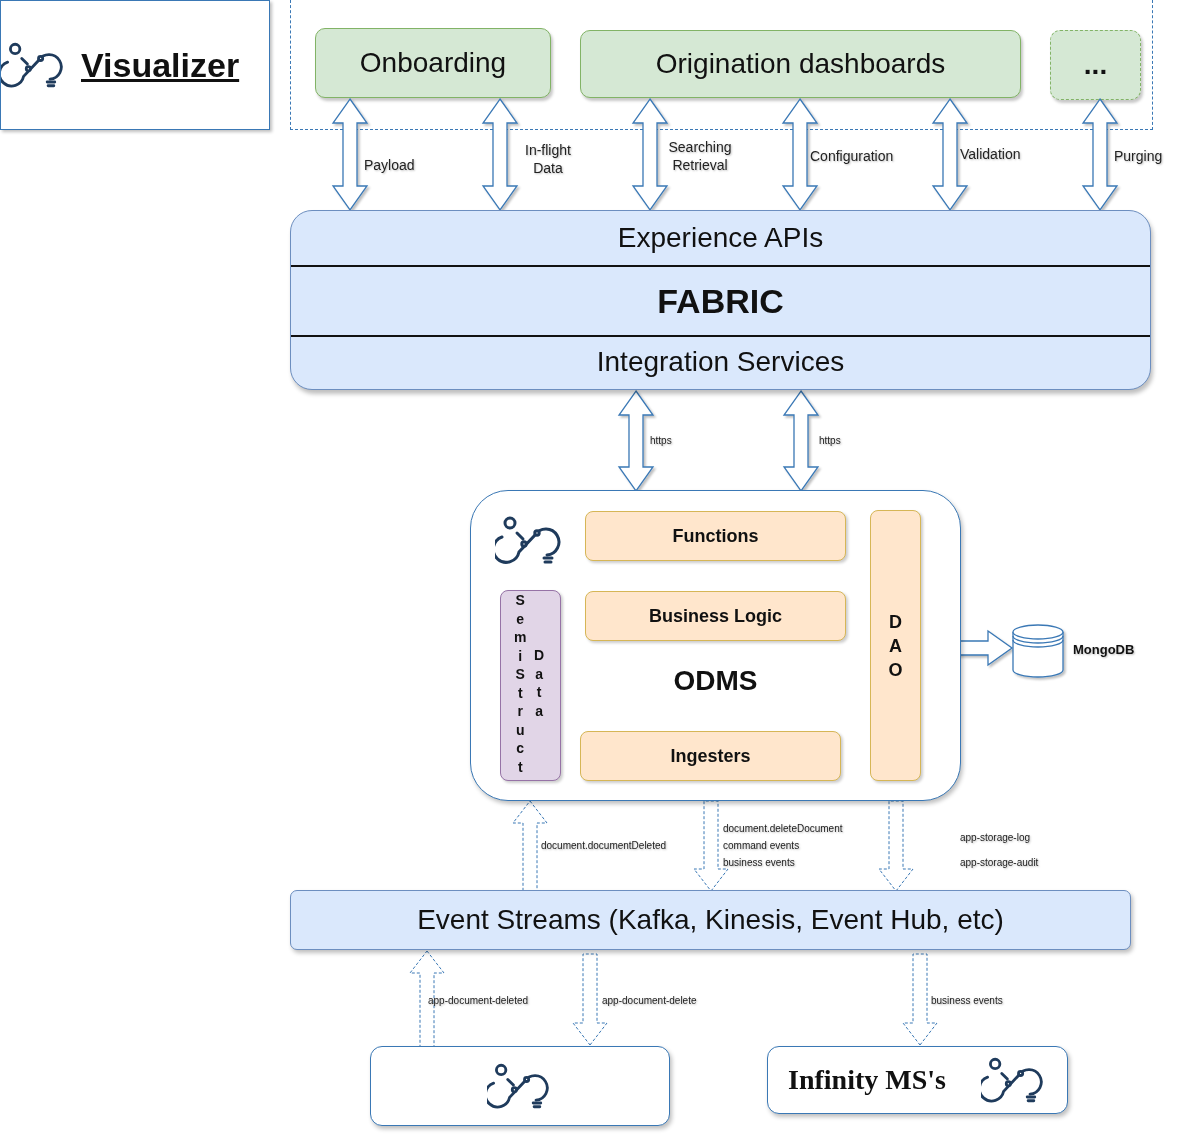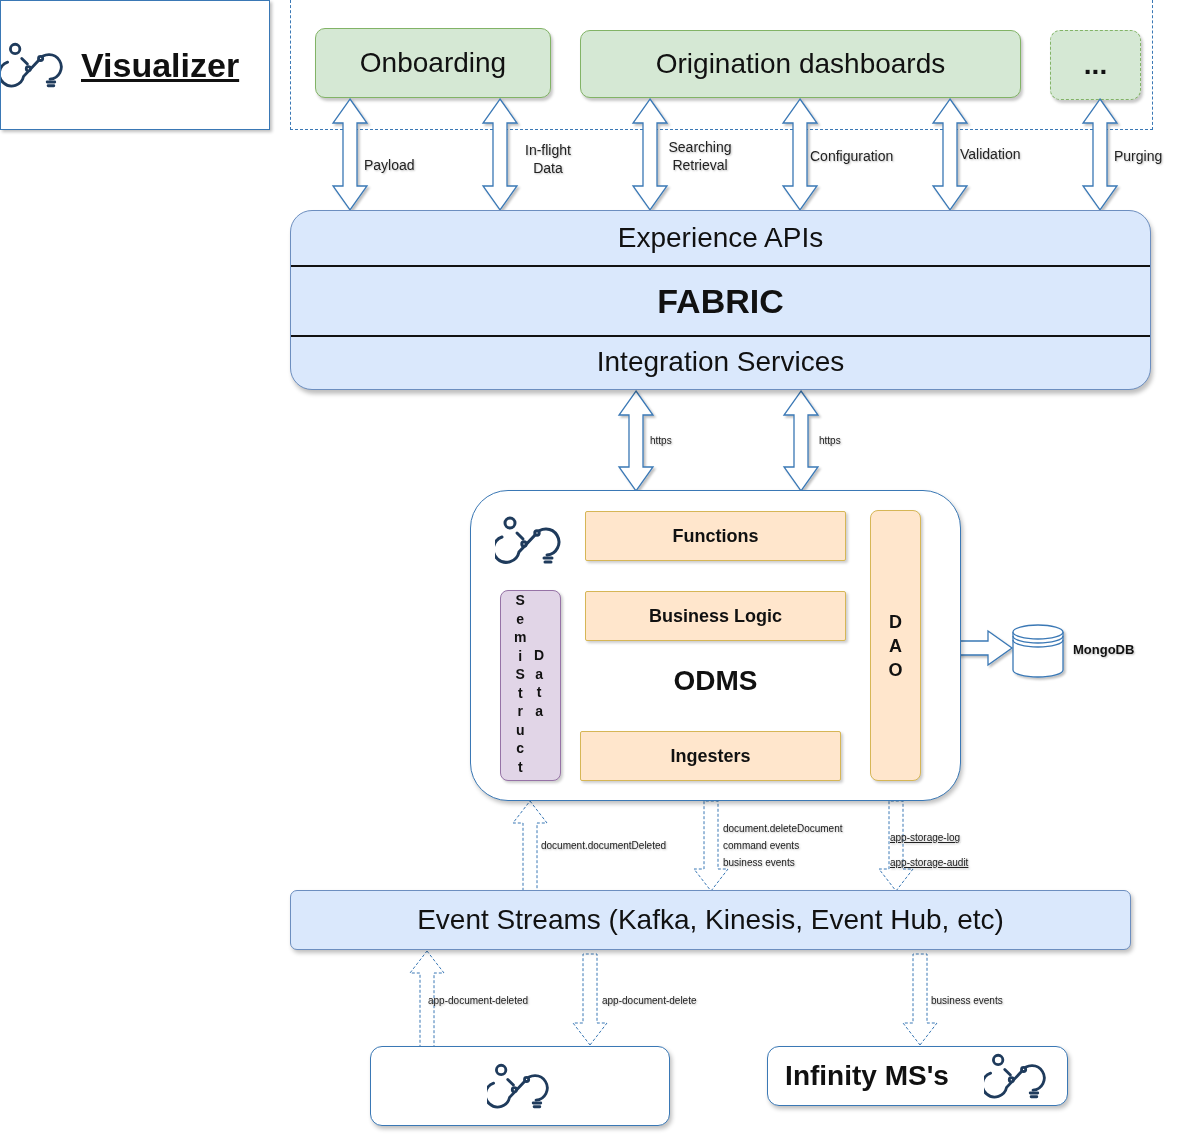--- a/index.html
+++ b/index.html
@@ -10,21 +10,21 @@
   .logo-title { font-weight:bold; font-size:34px; color:#111; }
   .consumers { left:290px; top:0; width:863px; height:130px; border:1.2px dashed #3a78b5; border-top:none; box-sizing:border-box; }
   .green { background:#d5e8d4; border:1.2px solid #82b366; border-radius:10px; box-shadow:2px 3px 3px rgba(0,0,0,0.22); display:flex; align-items:center; justify-content:center; font-size:28px; box-sizing:border-box; }
   .green.dashed { border-style:dashed; }
   .lbl { font-size:14px; color:#222; text-shadow:1px 1px 2px rgba(0,0,0,0.25); text-align:center; line-height:18px; }
   .lbl-small { font-size:10px; color:#222; text-shadow:1px 1px 2px rgba(0,0,0,0.25); line-height:17px; }
   .fabric { left:290px; top:210px; width:861px; height:180px; background:#dae8fc; border:1.5px solid #6c8ebf; border-radius:22px; box-shadow:2px 4px 4px rgba(0,0,0,0.25); box-sizing:border-box; overflow:hidden; }
   .fabric-row { position:absolute; left:0; width:100%; display:flex; align-items:center; justify-content:center;text-align:right; }
   .fabric-line { position:absolute; left:0; width:100%; height:2px; background:#111; }
   .odms { left:470px; top:490px; width:491px; height:311px; background:#fff; border:1.5px solid #3a78b5; border-radius:38px; box-shadow:2px 3px 4px rgba(0,0,0,0.25); box-sizing:border-box; }
-  .orange { background:#ffe6cc; border:1.5px solid #d6b656; border-radius:2px; box-shadow:2px 2px 3px rgba(0,0,0,0.2); display:flex; align-items:center; justify-content:center; font-weight:bold; font-size:18px; box-sizing:border-box; }
+  .orange { background:#ffe6cc; border:1.5px solid #d6b656; border-radius:8px; box-shadow:2px 2px 3px rgba(0,0,0,0.2); display:flex; align-items:center; justify-content:center; font-weight:bold; font-size:18px; box-sizing:border-box; }
   .purple { background:#e1d5e7; border:1.2px solid #9673a6; border-radius:8px; box-shadow:2px 2px 3px rgba(0,0,0,0.2); box-sizing:border-box; }
   .vletters { display:flex; flex-direction:column; align-items:center; font-weight:bold; font-size:14px; line-height:18.5px; }
   .events { left:290px; top:890px; width:841px; height:60px; background:#dae8fc; border:1.2px solid #6c8ebf; border-radius:7px; box-shadow:2px 3px 4px rgba(0,0,0,0.25); display:flex; align-items:center; justify-content:center; font-size:28px; box-sizing:border-box; }
   .ms-box { background:#fff; border:1.5px solid #3a78b5; border-radius:12px; box-shadow:2px 3px 4px rgba(0,0,0,0.25); display:flex; align-items:center; justify-content:center; gap:10px; font-weight:bold; font-size:28px; box-sizing:border-box; }
 </style>
 </head>
 <body>
 
 <svg width="0" height="0" style="position:absolute">
   <defs>
@@ -159,36 +159,36 @@
 </div>
 
 <div class="abs" style="left:1073px;top:642px;font-weight:bold;font-size:13px;text-shadow:1px 1px 2px rgba(0,0,0,0.25);">MongoDB</div>
 
 <div class="abs lbl-small" style="left:541px;top:837px;">document.documentDeleted</div>
 <div class="abs lbl-small" style="left:723px;top:820px;">
   <div>document.deleteDocument</div>
   <div>command events</div>
   <div>business events</div>
 </div>
-<div class="abs lbl-small" style="left:890px;top:825px;line-height:25px;text-decoration:underline;">
+<div class="abs lbl-small" style="left:960px;top:825px;line-height:25px;">
   <div>app-storage-log</div>
   <div>app-storage-audit</div>
 </div>
 
 <div class="abs events">
   <span>Event Streams (Kafka, Kinesis, Event Hub, etc)</span>
 </div>
 
 <div class="abs lbl-small" style="left:428px;top:992px;">app-document-deleted</div>
 <div class="abs lbl-small" style="left:602px;top:992px;">app-document-delete</div>
 <div class="abs lbl-small" style="left:931px;top:992px;">business events</div>
 
 <div class="abs ms-box" style="left:370px;top:1046px;width:300px;height:80px;">
   <svg width="66" height="48">
       <use href="#logo-sym"></use>
     </svg>
 </div>
-<div class="abs ms-box" style="left:767px;top:1046px;width:301px;height:60px;gap:35px;">
+<div class="abs ms-box" style="left:767px;top:1046px;width:301px;height:68px;gap:35px;font-family:Liberation Serif, serif;">
   <span>Infinity MS's</span>
   <svg width="66" height="48">
       <use href="#logo-sym"></use>
     </svg>
 </div>
 
 </body></html>

